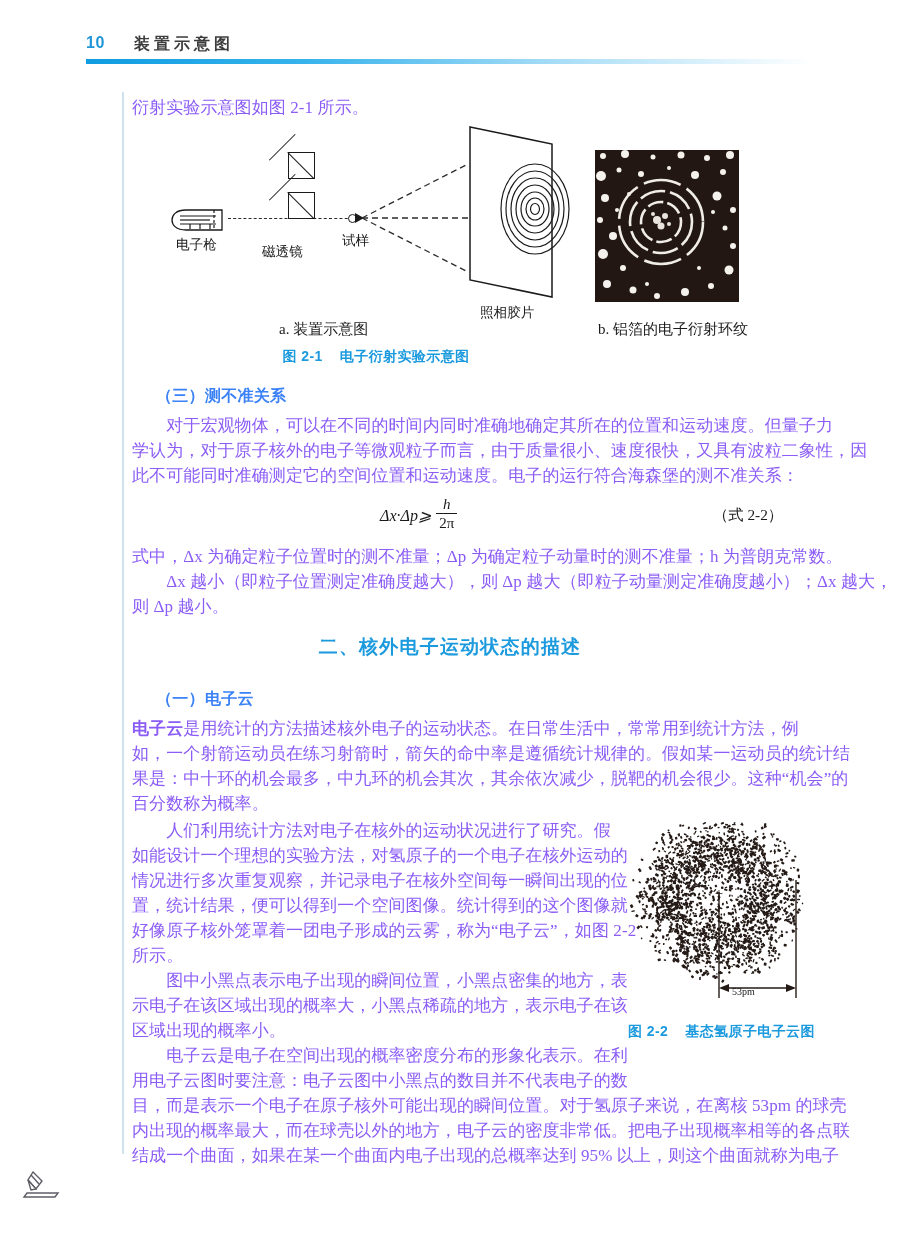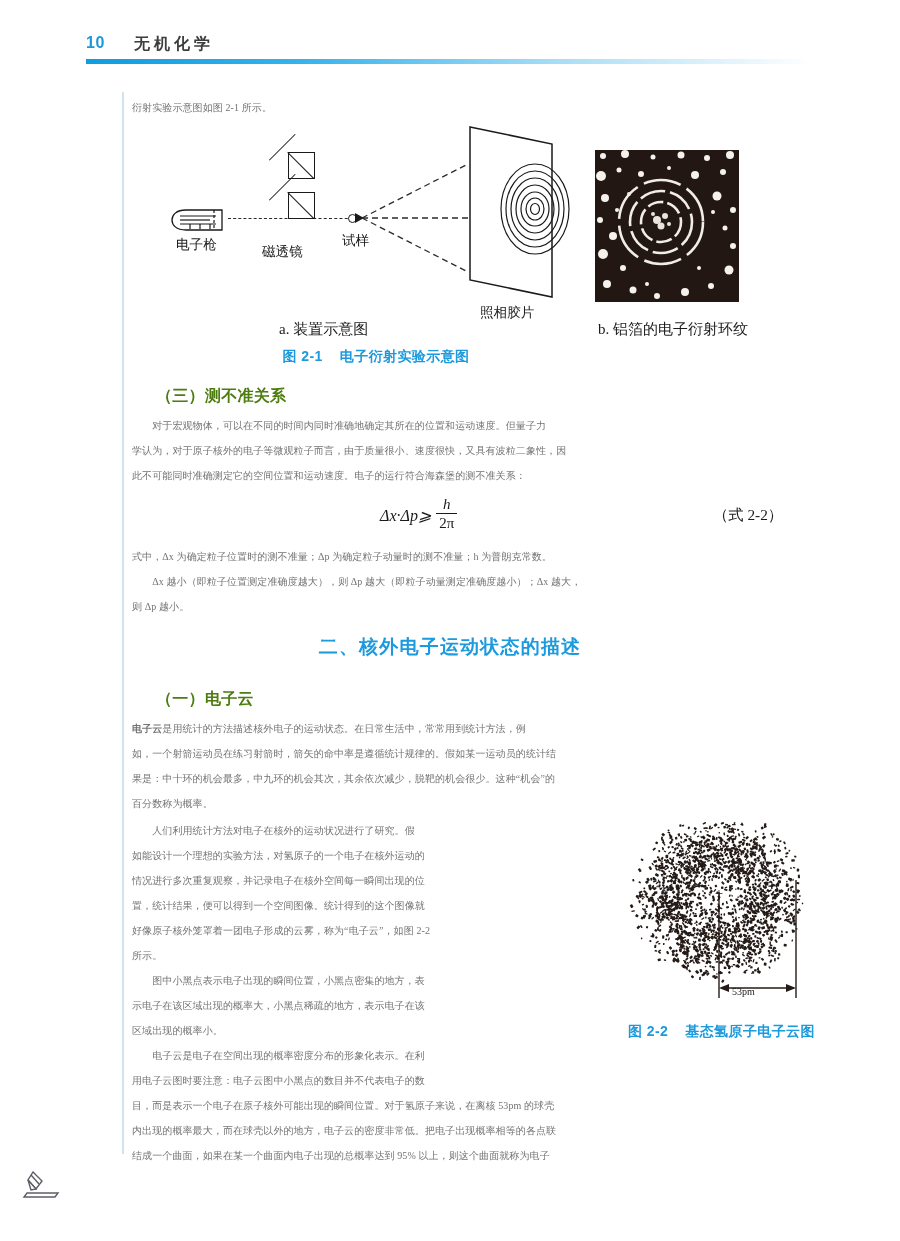--- a/index.html
+++ b/index.html
@@ -64,34 +64,34 @@
     left: 122px;
     top: 92px;
     width: 2px;
     height: 1062px;
     background: #cfe3ef;
   }
 
   
   .txt {
     position: absolute;
-    font-size: 10px;
+    font-size: 17px;
     line-height: 25.4px;
     letter-spacing: .1px;
     white-space: pre;
-    color: #737373;
+    color: #8b5cf6;
   }
   .bold { font-weight: bold; }
 
   .sub-heading {
     position: absolute;
     font-family: "Liberation Sans", sans-serif;
     font-size: 16px;
     font-weight: bold;
-    color: #4d7c0f;
+    color: #3b82f6;
     letter-spacing: .3px;
   }
 
   .section-heading {
     position: absolute;
     width: 900px;
     text-align: center;
     font-family: "Liberation Sans", sans-serif;
     font-size: 19px;
     font-weight: bold;
@@ -274,21 +274,21 @@
     height: 40px;
   }
 </style>
 </head>
 <body>
 
 <div class="page">
 
   <div class="header">
     <div class="header-pageno">10</div>
-    <div class="header-title">无机化学</div>
+    <div class="header-title">装置示意图</div>
     <div class="header-rule"></div>
   </div>
 
   <div class="margin-rule"></div>
 
   <div class="txt" style="left:132px; top:95px;">衍射实验示意图如图 2-1 所示。</div>
 
   <div class="fig1">
 
     <div class="gun">

